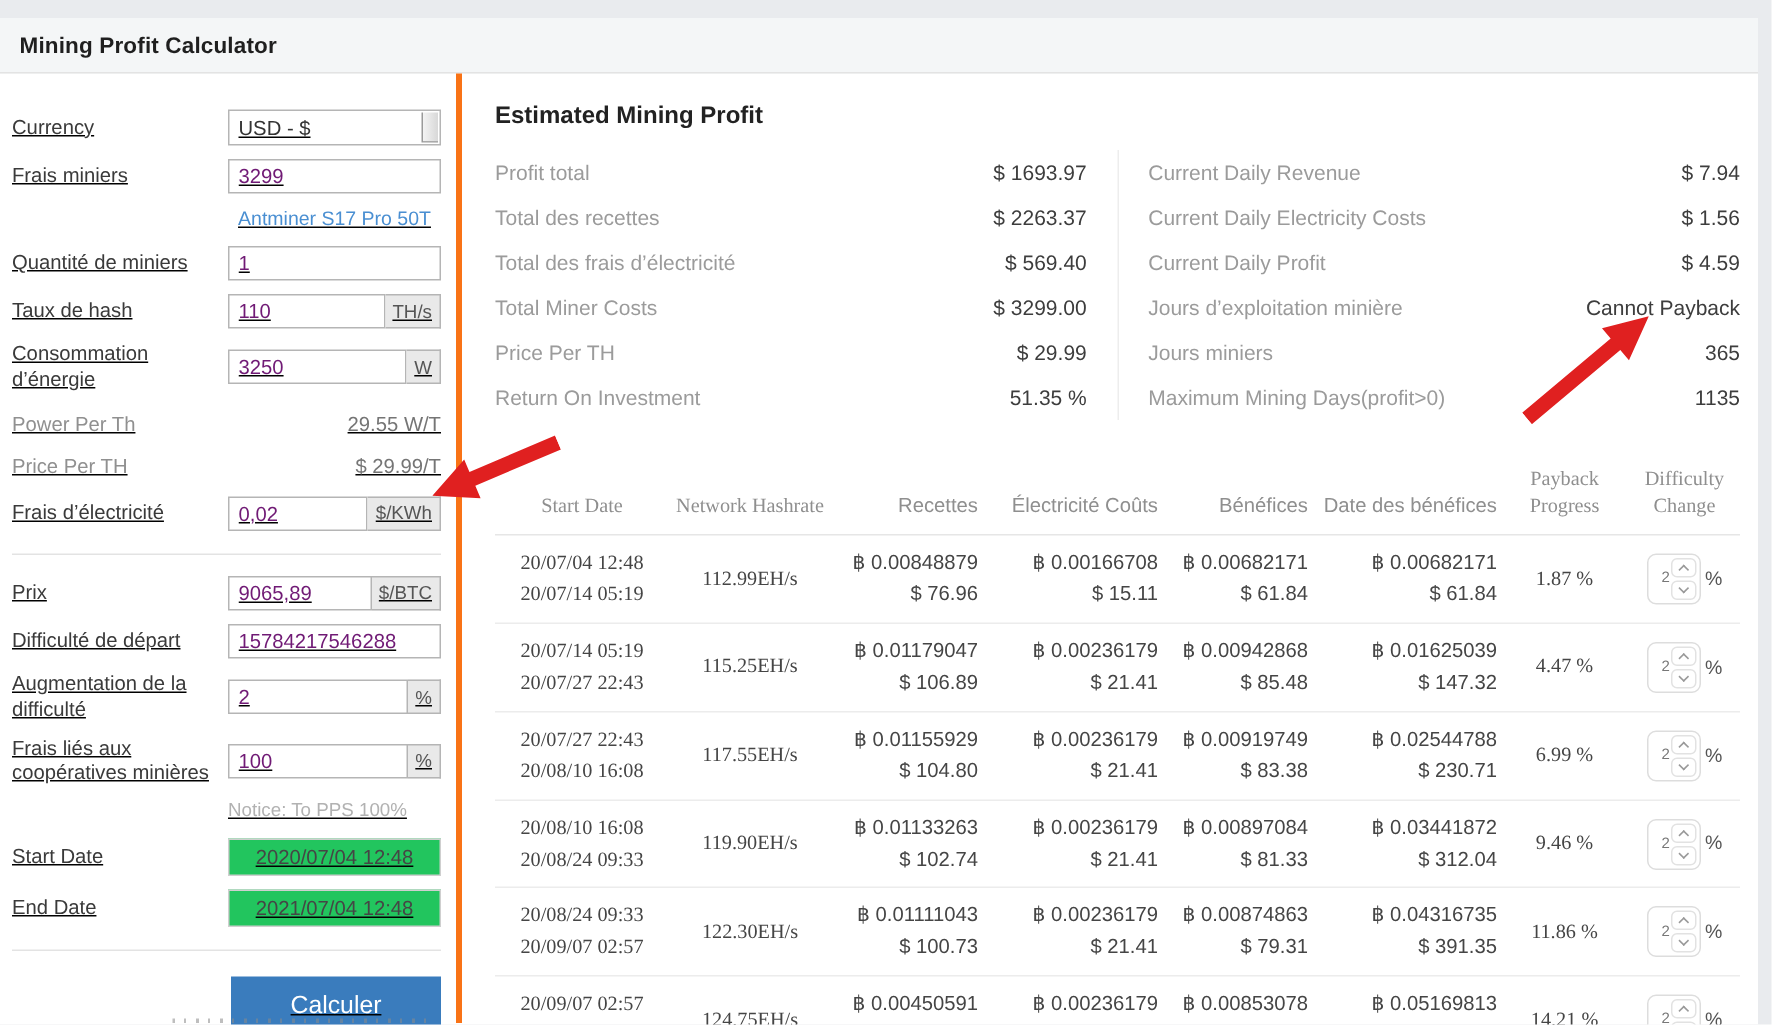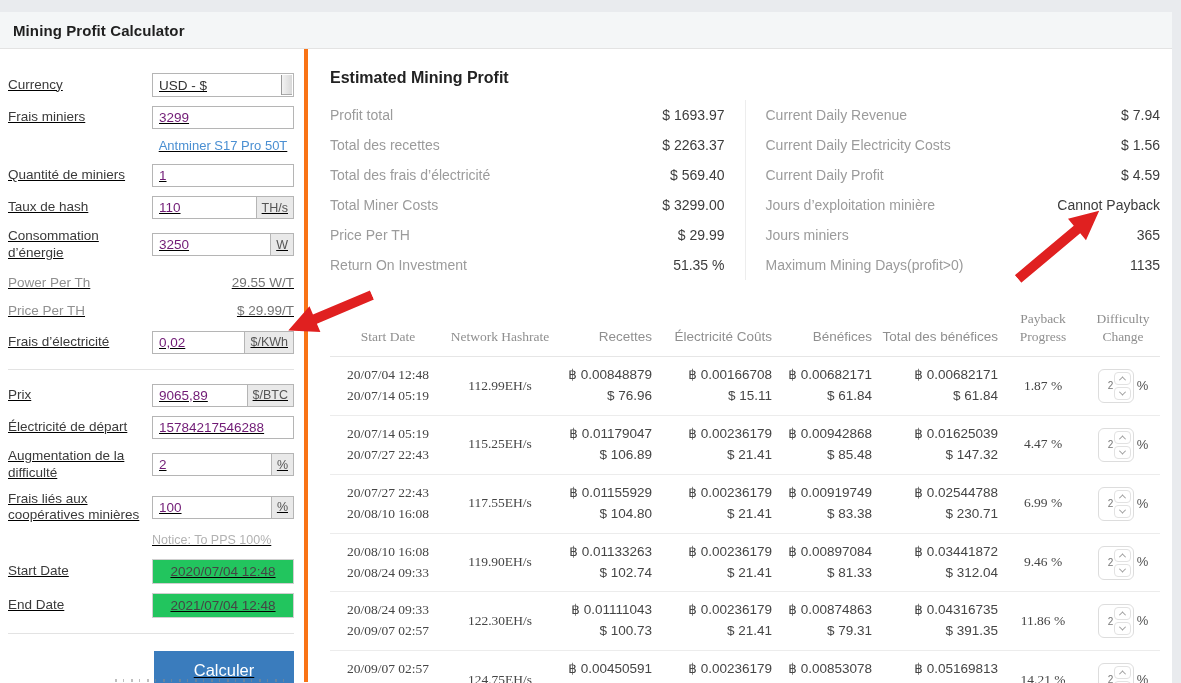--- a/index.html
+++ b/index.html
@@ -144,21 +144,21 @@
 
       <div class="frow">
         <span class="flabel">Prix</span>
         <div class="control">
           <input class="txt" value="9065,89" style="">
           <span class="addon">$/BTC</span>
         </div>
       </div>
 
       <div class="frow">
-        <span class="flabel">Électricité de départ</span>
+        <span class="flabel">Difficulté de départ</span>
         <div class="control">
             <input class="txt" value="15784217546288" style="">
           </div>
       </div>
 
       <div class="frow">
         <span class="flabel">Augmentation de la difficulté</span>
         <div class="control">
           <input class="txt" value="2" style="">
           <span class="addon">%</span>
@@ -254,21 +254,21 @@
         </div>
       </div>
 
       <div class="tbl">
         <div class="grid-row">
           <div class="hcell a-c">Start Date</div>
           <div class="hcell a-c">Network Hashrate</div>
           <div class="hcell a-r">Recettes</div>
           <div class="hcell a-r">Électricité Coûts</div>
           <div class="hcell a-r">Bénéfices</div>
-          <div class="hcell a-r">Total des bénéfices</div>
+          <div class="hcell a-r">Date des bénéfices</div>
           <div class="hcell a-c">Payback Progress</div>
           <div class="hcell a-c">Difficulty Change</div>
         </div>
 
         <div class="grid-row">
           <div class="cell a-c">
               <span>20/07/04 12:48</span>
               <span>20/07/14 05:19</span>
             </div>
           <div class="cell a-c">

